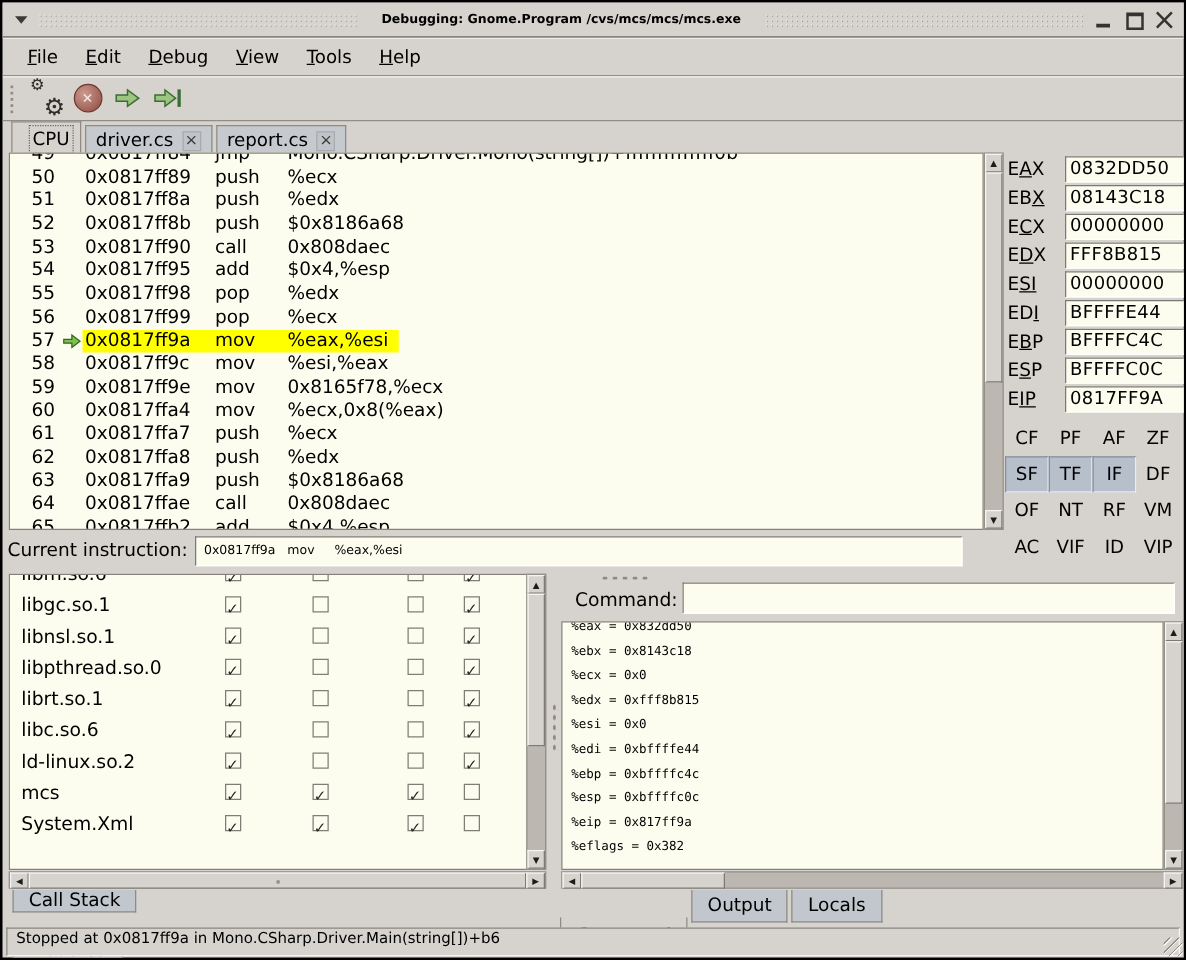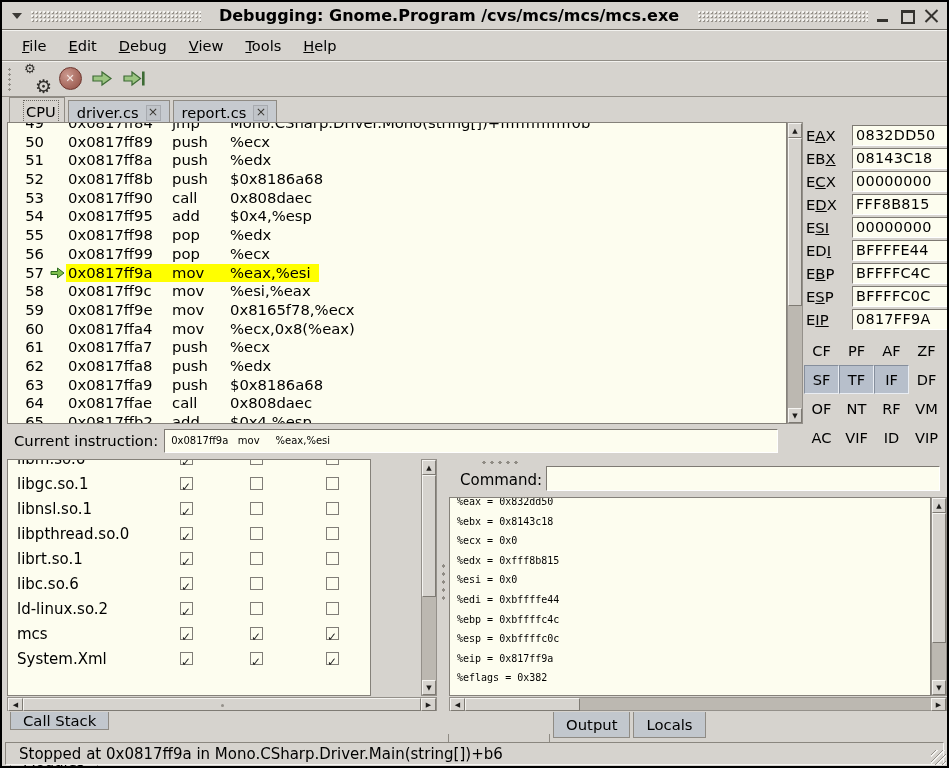--- a/index.html
+++ b/index.html
@@ -11,21 +11,21 @@
   }
   
   .titlebar{height:27px;display:flex;align-items:center;padding:0 8px 0 6px;gap:8px;
     border-bottom:1px solid #6f6b64;background:#d6d3ce;}
   .win-menu{width:0;height:0;border-left:5px solid transparent;border-right:5px solid transparent;
     border-top:6px solid #3c3a36;margin-left:4px;}
   .tdots{flex:1;height:12px;background-image:
       radial-gradient(#f5f4f1 26%,transparent 27%),
       radial-gradient(#96928b 26%,transparent 27%);
     background-size:4px 4px;background-position:0 0,1px 1px;}
-  .title-text{font-size:16px;font-weight:bold;white-space:nowrap;padding:0 10px;}
+  .title-text{font-size:10px;font-weight:bold;white-space:nowrap;padding:0 10px;}
   .win-controls{display:flex;gap:9px;align-items:center;}
   .wc{width:15px;height:14px;position:relative;cursor:default;}
   .wc.min::after{content:"";position:absolute;left:1px;bottom:1px;width:11px;height:3px;background:#35332f;}
   .wc.max::after{content:"";position:absolute;left:1px;top:1px;width:10px;height:9px;
     border:2px solid #35332f;border-width:3px 2px 2px 2px;}
   .wc.close::before,.wc.close::after{content:"";position:absolute;left:-1px;top:6px;width:17px;height:2px;background:#35332f;}
   .wc.close::before{transform:rotate(45deg);}
   .wc.close::after{transform:rotate(-45deg);}
   
   .menubar{height:30px;display:flex;align-items:center;padding-left:10px;gap:2px;
@@ -70,26 +70,26 @@
   .reg-name{width:46px;font-size:14.8px;}
   .reg-name u{text-decoration:underline;}
   .reg-value{width:92px;height:19px;background:#fdfdef;border:1px solid;border-color:#7e7a73 #ffffff #ffffff #7e7a73;
     font-size:14.4px;line-height:19px;padding:0 3px;letter-spacing:.3px;}
   
   .flags{position:absolute;left:802px;top:334px;display:grid;grid-template-columns:repeat(4,35px);grid-auto-rows:29px;}
   .flag{display:flex;align-items:center;justify-content:center;font-size:14.6px;box-sizing:border-box;}
   .flag.on{background:#b7bfcb;border:1px solid;border-color:#858e9c #e9edf3 #e9edf3 #858e9c;}
   
   .curinstr{position:absolute;left:4px;top:422px;width:798px;height:33px;display:flex;align-items:center;}
-  .curinstr-label{font-size:14.8px;margin-left:8px;white-space:nowrap;text-align:right;}
+  .curinstr-label{font-size:14.8px;white-space:nowrap;text-align:right;}
   .curinstr-field{margin-left:6px;width:606px;height:22px;background:#fdfdef;border:1px solid;
     border-color:#7e7a73 #ffffff #ffffff #7e7a73;font-size:10px;line-height:22px;padding-left:6px;white-space:pre;}
   
   .modules{position:absolute;left:5px;top:457px;width:432px;height:252px;}
-  .mlist{position:absolute;left:0;top:0;width:364px;height:237px;background:#fdfdef;
+  .mlist{position:absolute;left:0;top:0;width:430px;height:237px;background:#fdfdef;
     border:1px solid #85817a;box-sizing:border-box;overflow:hidden;}
   .mlist-inner{margin-top:-13px;}
   .mrow{height:25px;line-height:25px;position:relative;font-size:15px;padding-left:9px;white-space:nowrap;}
   .cb{position:absolute;top:5px;width:13px;height:13px;background:#fdfdef;border:1px solid #807d77;box-sizing:border-box;}
   .cb.checked::after{content:"✓";position:absolute;left:0px;top:-3px;font-size:12px;color:#242424;}
   .cb.c0{left:172px}.cb.c1{left:242px}.cb.c2{left:318px}.cb.c3{left:363px}
   
   .vgrip{position:absolute;left:439px;top:560px;width:5px;height:40px;background-image:
     radial-gradient(#8f8b84 35%,transparent 36%);background-size:5px 8px;}
   .hgrip{position:absolute;left:478px;top:458px;width:40px;height:5px;background-image:
@@ -122,21 +122,21 @@
   .btabs-left{position:absolute;left:8px;top:710px;display:flex;align-items:flex-start;height:30px;flex-direction:column;}
   .btabs-right{position:absolute;left:446px;top:710px;display:flex;align-items:flex-start;height:30px;}
   .btab{height:25px;display:flex;align-items:center;padding:0 12px;font-size:14.8px;background:#c2c7cd;
     border:1px solid #8f8b84;border-top:none;margin-right:3px;white-space:nowrap;}
   .btab.active{background:#d6d3ce;height:28px;margin-top:22px;}
   .nbarrows{display:flex;align-items:center;height:25px;gap:2px;margin-left:2px;}
   .nbarrow{font-size:10px;color:#1d1c1a;}
   
   .statusbar{position:absolute;left:3px;top:740px;width:939px;height:23px;background:#d6d3ce;
     border:1px solid;border-color:#8a867f #f5f4f1 #f5f4f1 #8a867f;box-sizing:border-box;
-    display:flex;align-items:center;padding-left:13px;font-size:15px;white-space:nowrap;}
+    display:flex;padding-left:7px;font-size:12px;white-space:nowrap;}
   .resize-grip{position:absolute;right:1px;bottom:1px;width:15px;height:15px;
     background-image:repeating-linear-gradient(135deg,transparent 0 3px,#94908a 3px 4px,#f5f4f1 4px 5px);}
 </style>
 </head>
 <body>
 
 <div class="window">
 
   <div class="titlebar">
     <div class="win-menu"></div>

